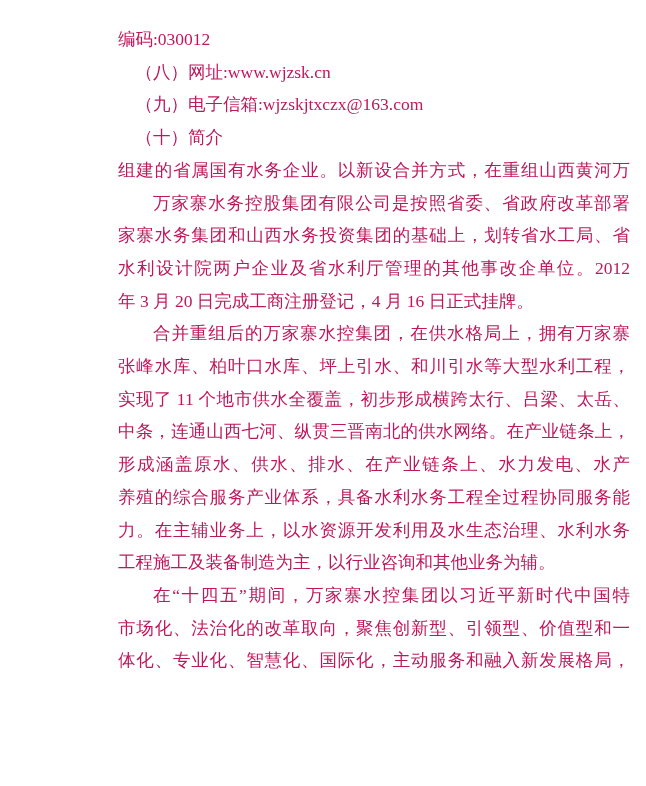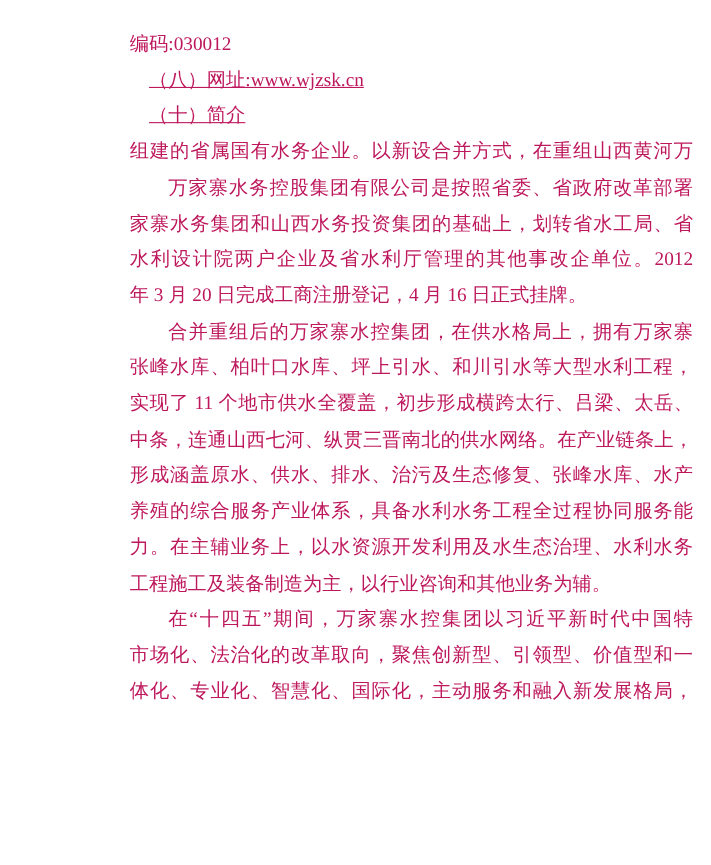--- a/index.html
+++ b/index.html
@@ -36,45 +36,45 @@
     text-align-last: justify;
     text-justify: inter-character;
   }
   
   .first {
     text-indent: 2em;
   }
   
   .item {
     text-indent: 1em;
-    text-decoration: underline;
   }
 </style>
 </head>
 <body>
 
 <div class="page">
   <div class="textblock">
 
     <div class="line">编码:030012</div>
 
     <div class="line item">（八）网址:www.wjzsk.cn</div>
+    <div class="line item">（九）电子信箱:wjzskjtxczx@163.com</div>
     <div class="line item">（十）简介</div>
 
     <div class="line just">组建的省属国有水务企业。以新设合并方式，在重组山西黄河万</div>
     <div class="line first just">万家寨水务控股集团有限公司是按照省委、省政府改革部署</div>
     <div class="line just">家寨水务集团和山西水务投资集团的基础上，划转省水工局、省</div>
     <div class="line just">水利设计院两户企业及省水利厅管理的其他事改企单位。2012</div>
     <div class="line">年 3 月 20 日完成工商注册登记，4 月 16 日正式挂牌。</div>
 
     <div class="line first just">合并重组后的万家寨水控集团，在供水格局上，拥有万家寨</div>
     <div class="line just">张峰水库、柏叶口水库、坪上引水、和川引水等大型水利工程，</div>
     <div class="line just">实现了 11 个地市供水全覆盖，初步形成横跨太行、吕梁、太岳、</div>
     <div class="line just">中条，连通山西七河、纵贯三晋南北的供水网络。在产业链条上，</div>
-    <div class="line just">形成涵盖原水、供水、排水、治污及生态修复、张峰水库、水产</div>
+    <div class="line just">形成涵盖原水、供水、排水、在产业链条上、水力发电、水产</div>
     <div class="line just">养殖的综合服务产业体系，具备水利水务工程全过程协同服务能</div>
     <div class="line just">力。在主辅业务上，以水资源开发利用及水生态治理、水利水务</div>
     <div class="line">工程施工及装备制造为主，以行业咨询和其他业务为辅。</div>
 
     <div class="line first just">在“十四五”期间，万家寨水控集团以习近平新时代中国特</div>
     <div class="line just">市场化、法治化的改革取向，聚焦创新型、引领型、价值型和一</div>
     <div class="line just">体化、专业化、智慧化、国际化，主动服务和融入新发展格局，</div>
 
   </div>
 </div>

